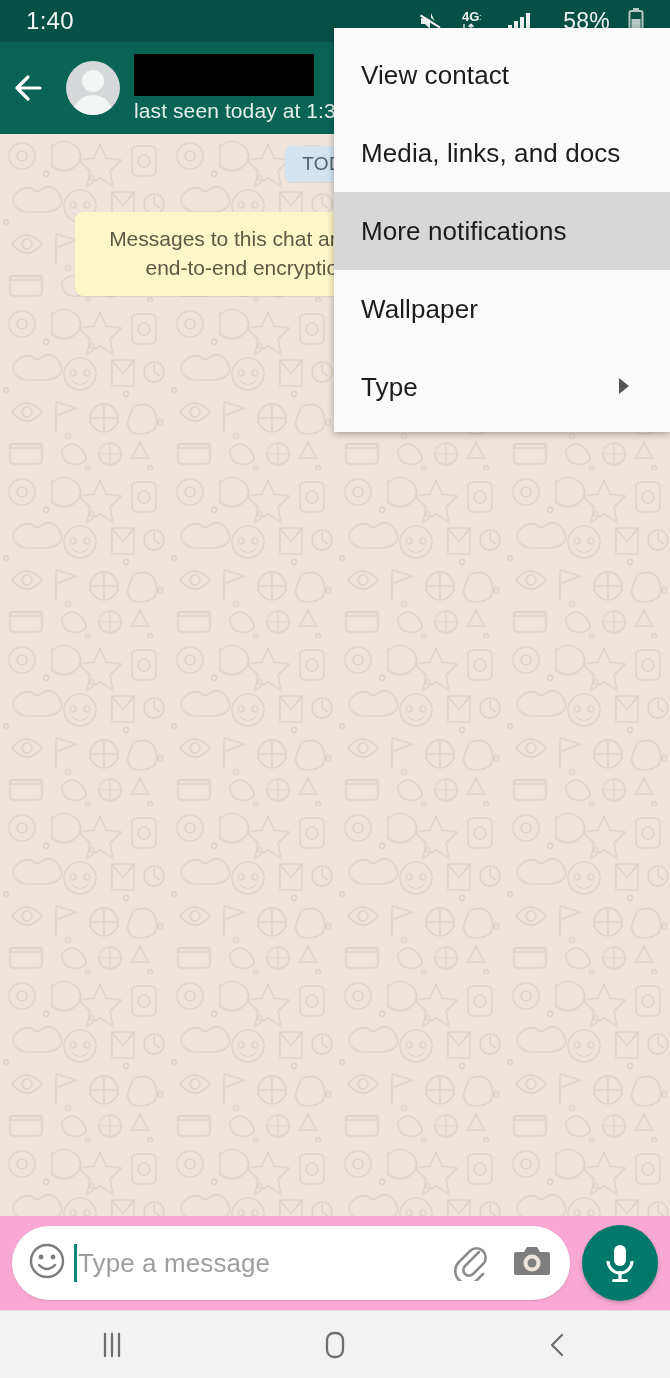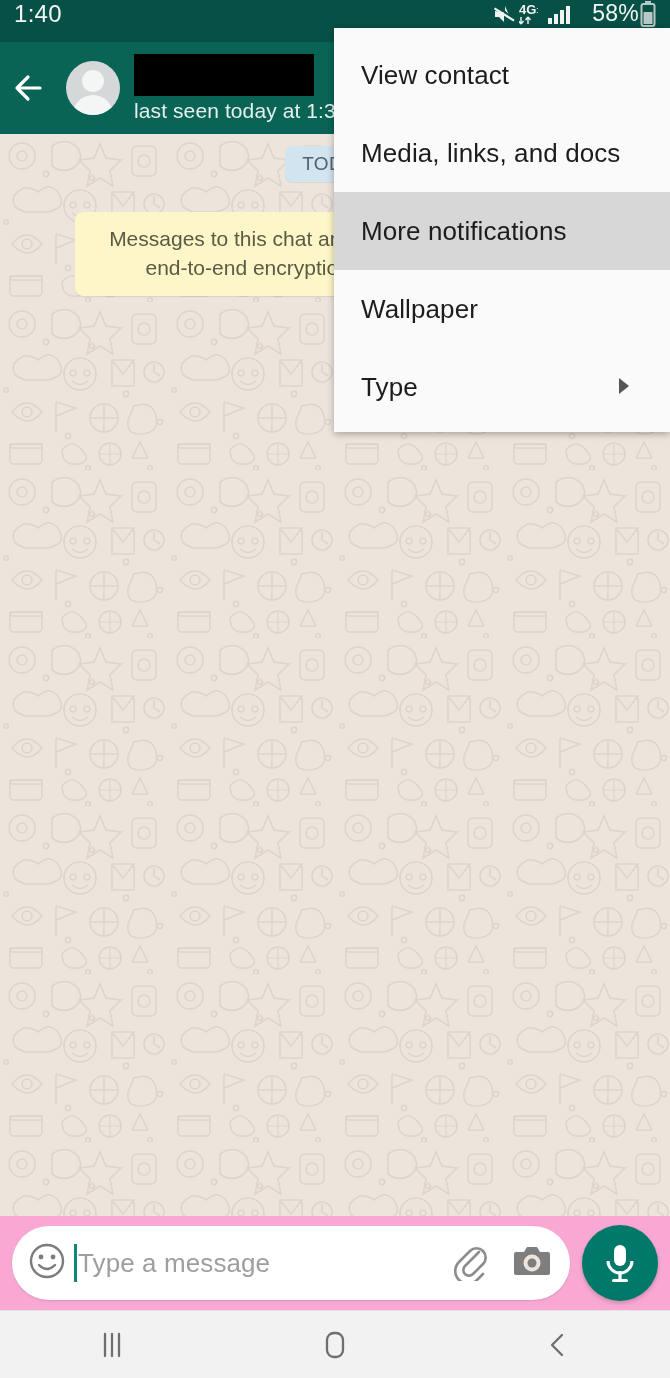--- a/index.html
+++ b/index.html
@@ -8,27 +8,27 @@
     overflow:hidden;
     font-family:"Liberation Sans", sans-serif;
     background:#ECE4DC;
   }
   #phone { position:relative; width:670px; height:1378px; overflow:hidden; }
 
   
   #status-bar {
     position:absolute; top:0; left:0; width:670px; height:42px;
     background:#075046; color:#EFF4F2;
-    display:flex; align-items:flex-start; justify-content:space-between;
-    padding:0 14px;
+    display:flex; align-items:center; justify-content:space-between;
+    padding:0 26px;
   }
   #status-clock { font-size:24px; letter-spacing:.3px; color:#F2F6F4; }
-  #status-icons { display:flex; align-items:center; gap:1px; }
+  #status-icons { display:flex; align-items:center; gap:18px; }
   .sicon { display:block; }
-  #battery-pct { font-size:23px; color:#F2F6F4; margin-left:20px; letter-spacing:.2px; }
+  #battery-pct { font-size:23px; color:#F2F6F4; margin-left:14px; letter-spacing:.2px; }
 
   
   #chat-header {
     position:absolute; top:42px; left:0; width:670px; height:92px;
     background:#096455;
     display:flex; align-items:center;
   }
   #back-arrow { width:56px; display:flex; align-items:center; justify-content:center;
                 margin-left:6px; cursor:pointer; }
   #avatar {

